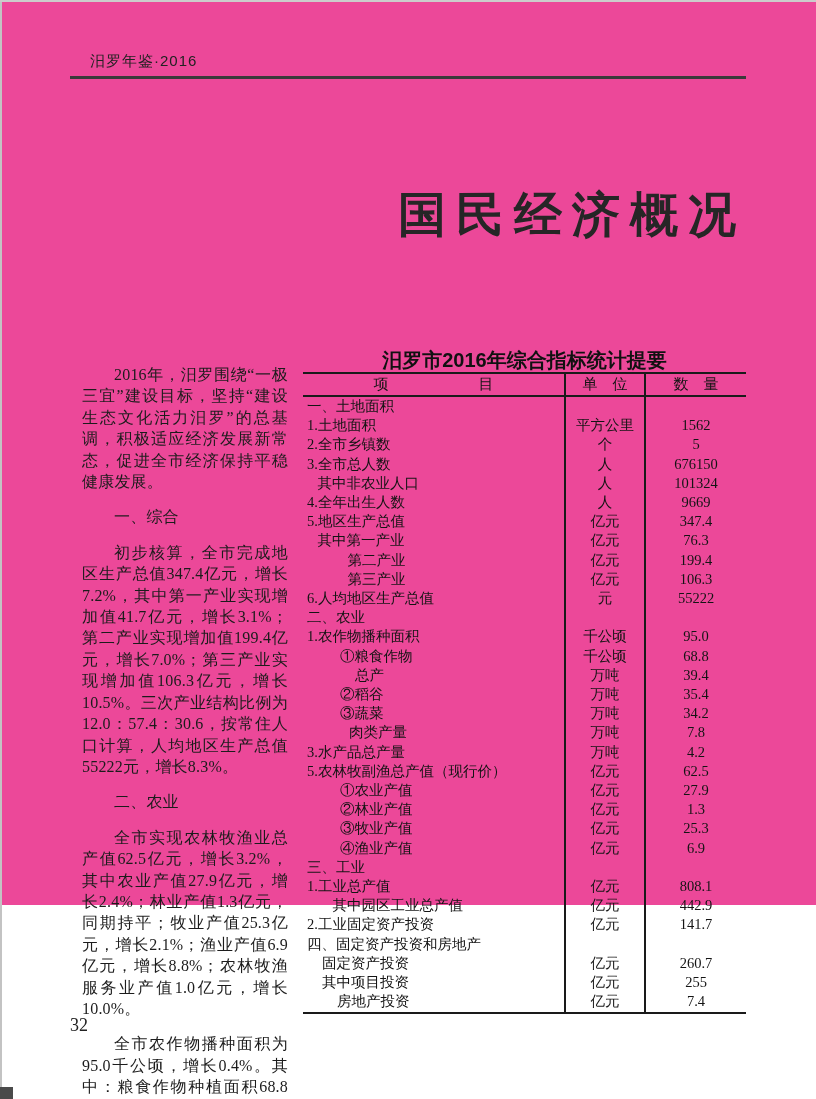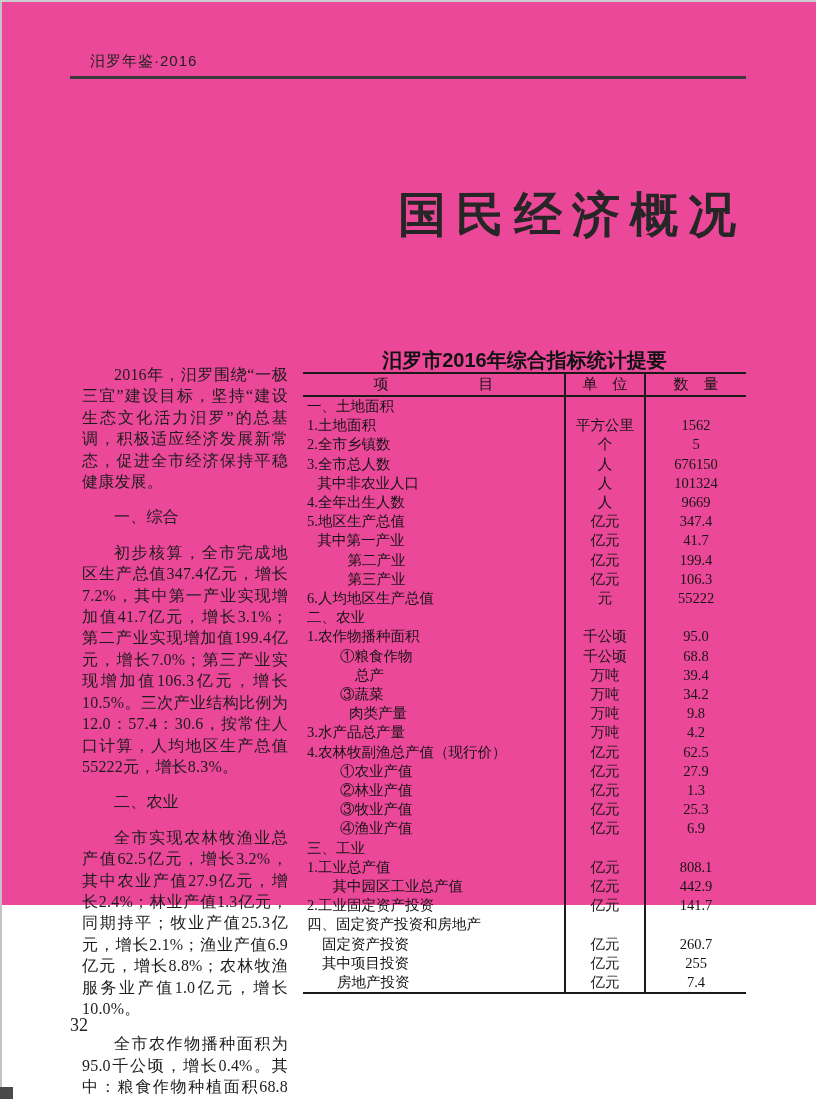--- a/index.html
+++ b/index.html
@@ -135,21 +135,21 @@
             <td class="c-qty">9669</td>
           </tr>
           <tr>
             <td class="c-item" style="padding-left: 4px;">5.地区生产总值</td>
             <td class="c-unit">亿元</td>
             <td class="c-qty">347.4</td>
           </tr>
           <tr>
             <td class="c-item" style="padding-left: 14.5px;">其中第一产业</td>
             <td class="c-unit">亿元</td>
-            <td class="c-qty">41.7</td>
+            <td class="c-qty">76.3</td>
           </tr>
           <tr>
             <td class="c-item" style="padding-left: 44.5px;">第二产业</td>
             <td class="c-unit">亿元</td>
             <td class="c-qty">199.4</td>
           </tr>
           <tr>
             <td class="c-item" style="padding-left: 44.5px;">第三产业</td>
             <td class="c-unit">亿元</td>
             <td class="c-qty">106.3</td>
@@ -173,36 +173,41 @@
             <td class="c-item" style="padding-left: 37px;">①粮食作物</td>
             <td class="c-unit">千公顷</td>
             <td class="c-qty">68.8</td>
           </tr>
           <tr>
             <td class="c-item" style="padding-left: 52px;">总产</td>
             <td class="c-unit">万吨</td>
             <td class="c-qty">39.4</td>
           </tr>
           <tr>
+            <td class="c-item" style="padding-left: 37px;">②稻谷</td>
+            <td class="c-unit">万吨</td>
+            <td class="c-qty">35.4</td>
+          </tr>
+          <tr>
             <td class="c-item" style="padding-left: 37px;">③蔬菜</td>
             <td class="c-unit">万吨</td>
             <td class="c-qty">34.2</td>
           </tr>
           <tr>
             <td class="c-item" style="padding-left: 46px;">肉类产量</td>
             <td class="c-unit">万吨</td>
-            <td class="c-qty">9.8</td>
+            <td class="c-qty">7.8</td>
           </tr>
           <tr>
             <td class="c-item" style="padding-left: 4px;">3.水产品总产量</td>
             <td class="c-unit">万吨</td>
             <td class="c-qty">4.2</td>
           </tr>
           <tr>
-            <td class="c-item" style="padding-left: 4px;">4.农林牧副渔总产值（现行价）</td>
+            <td class="c-item" style="padding-left: 4px;">5.农林牧副渔总产值（现行价）</td>
             <td class="c-unit">亿元</td>
             <td class="c-qty">62.5</td>
           </tr>
           <tr>
             <td class="c-item" style="padding-left: 37px; margin-top: 36px;">①农业产值</td>
             <td class="c-unit">亿元</td>
             <td class="c-qty">27.9</td>
           </tr>
           <tr>
             <td class="c-item" style="padding-left: 37px;">②林业产值</td>

